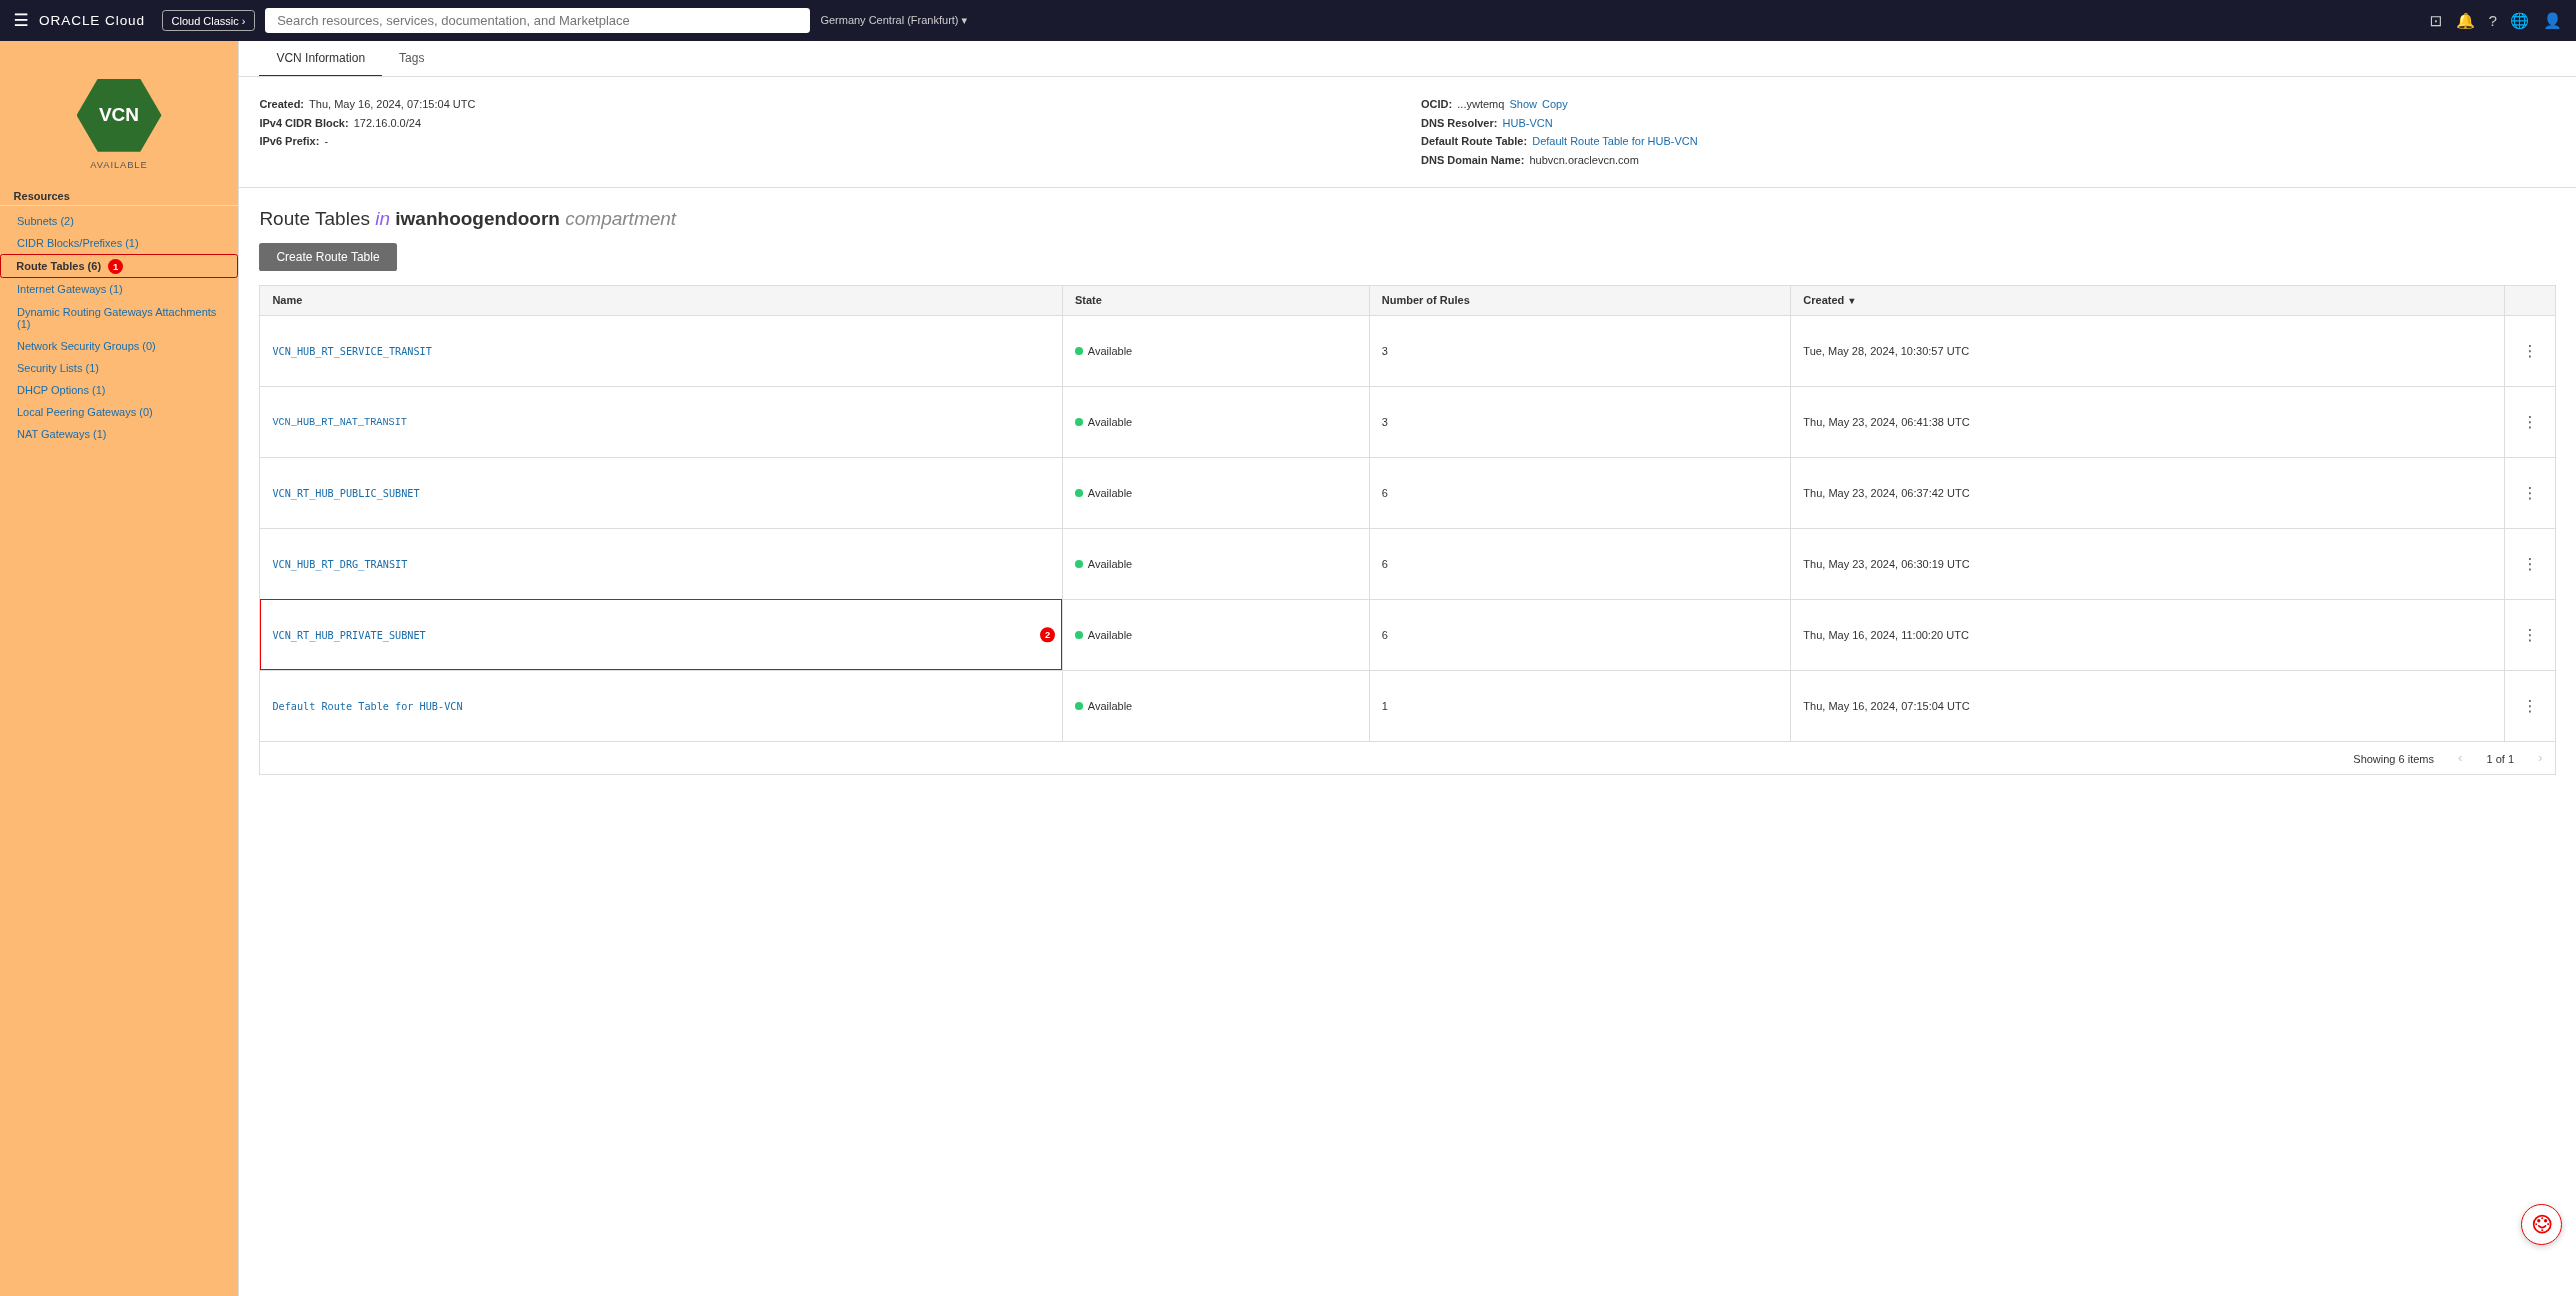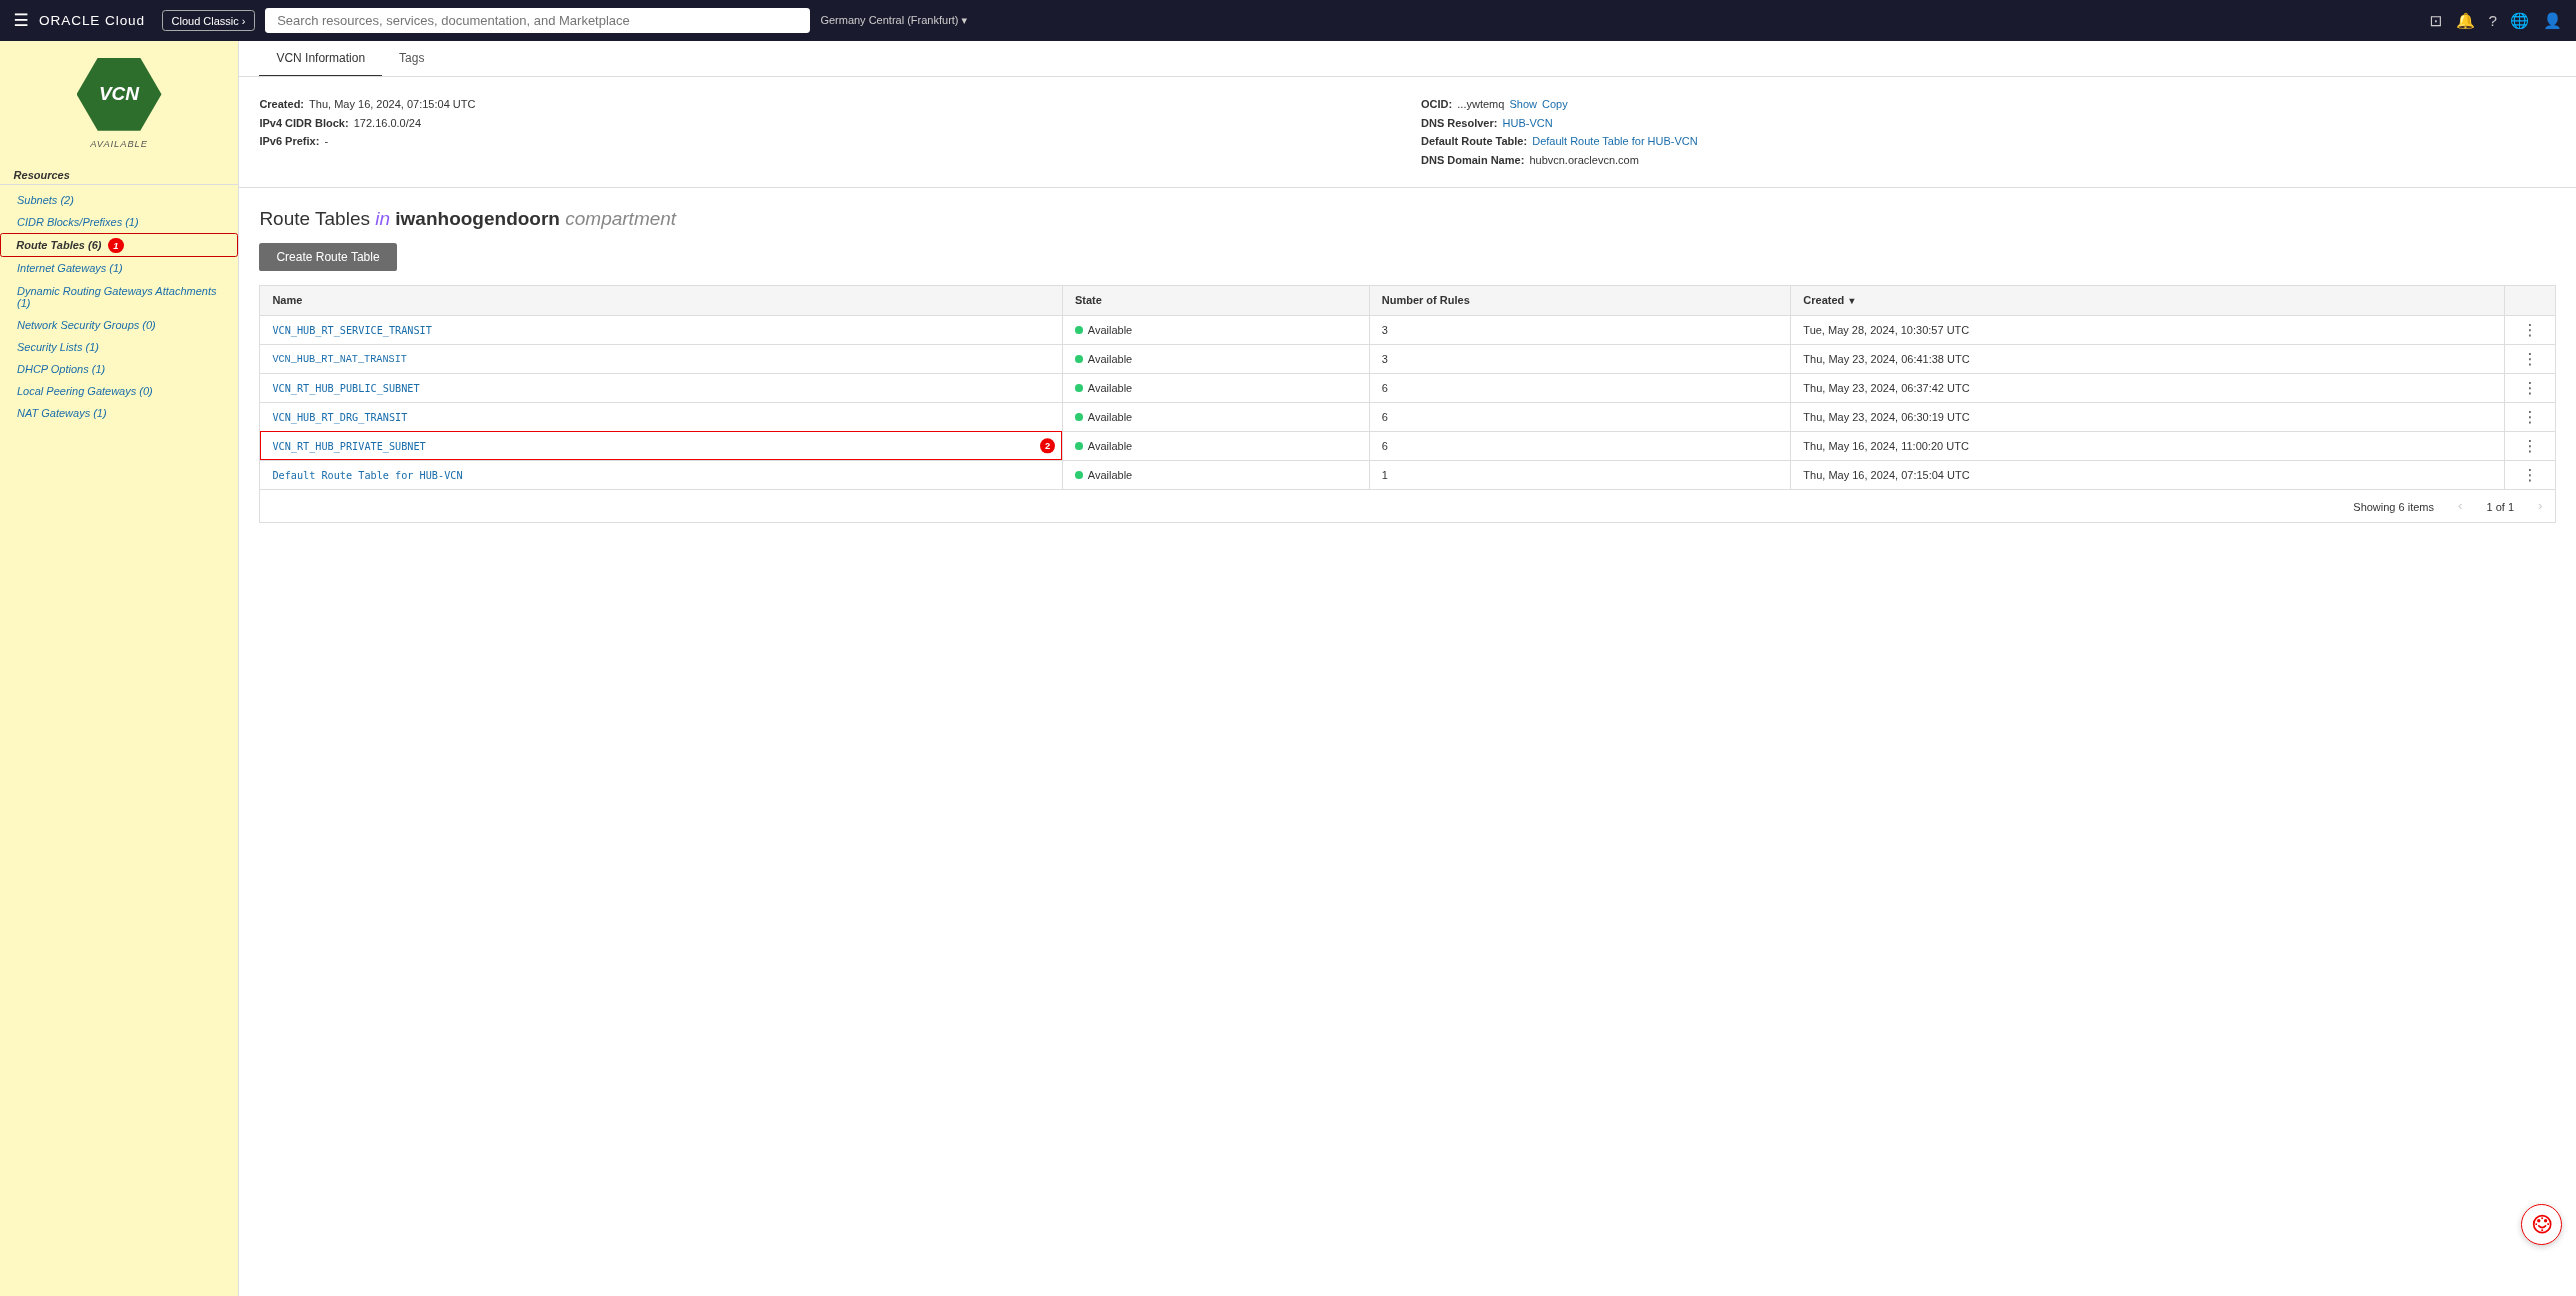--- a/index.html
+++ b/index.html
@@ -23,22 +23,22 @@
     }
     .top-nav .nav-icons { margin-left: auto; display: flex; gap: 13.6px; align-items: center; }
     .top-nav .nav-icons span { font-size: 15.3px; cursor: pointer; color: #ccc; }
     .top-nav .region-select { font-size: 11px; color: #ccc; cursor: pointer; white-space: nowrap; }
 
     
     .page-layout { display: flex; min-height: calc(100vh - 41px); }
 
     
     .sidebar {
-      width: 239px; min-width: 239px; background: #fef9c3; border-right: 0.9px solid #ddd;
-      padding: 10px 0; overflow-y: auto; font-style: italic;
+      width: 239px; min-width: 239px; background: #fdba74; border-right: 0.9px solid #ddd;
+      padding: 31px 0; overflow-y: auto;
     }
     .sidebar-vcn-logo {
       display: flex; flex-direction: column; align-items: center; padding: 6.8px 13.6px 13.6px;
     }
     .vcn-hexagon {
       width: 85px; height: 73px; background: #2d6e2d; clip-path: polygon(25% 0%, 75% 0%, 100% 50%, 75% 100%, 25% 100%, 0% 50%);
       display: flex; align-items: center; justify-content: center;
     }
     .vcn-hexagon-text { color: #fff; font-size: 19px; font-weight: bold; }
     .vcn-status { font-size: 9.4px; color: #555; margin-top: 6.8px; letter-spacing: 0.9px; }
@@ -88,21 +88,21 @@
       font-size: 12px; border-radius: 2.6px; cursor: pointer; margin-bottom: 13.6px;
     }
 
     
     .data-table { width: 100%; border-collapse: collapse; font-size: 11px; }
     .data-table th {
       background: #f5f5f5; border: 0.9px solid #ddd; padding: 8.5px 12px;
       text-align: left; font-weight: 600; color: #333; white-space: nowrap;
     }
     .data-table td {
-      border: 0.9px solid #ddd; padding: 5px 12px; vertical-align: middle; margin-top: 36px;
+      border: 0.9px solid #ddd; padding: 26px 12px; vertical-align: middle; margin-top: 36px;
     }
     .table-link { color: #1a6dab; text-decoration: none; cursor: pointer; }
     .status-dot { display: inline-block; width: 7.7px; height: 7.7px; border-radius: 50%; background: #2ecc71; margin-right: 5.1px; }
     .three-dot { font-size: 15.3px; color: #555; cursor: pointer; padding: 1.7px 5.1px; }
     .row-highlight-border { outline: 1.7px solid #e00; outline-offset: -1.7px; }
 
     
     .badge {
       display: inline-flex; align-items: center; justify-content: center;
       width: 15.3px; height: 15.3px; border-radius: 50%; background: #e00; color: #fff;

